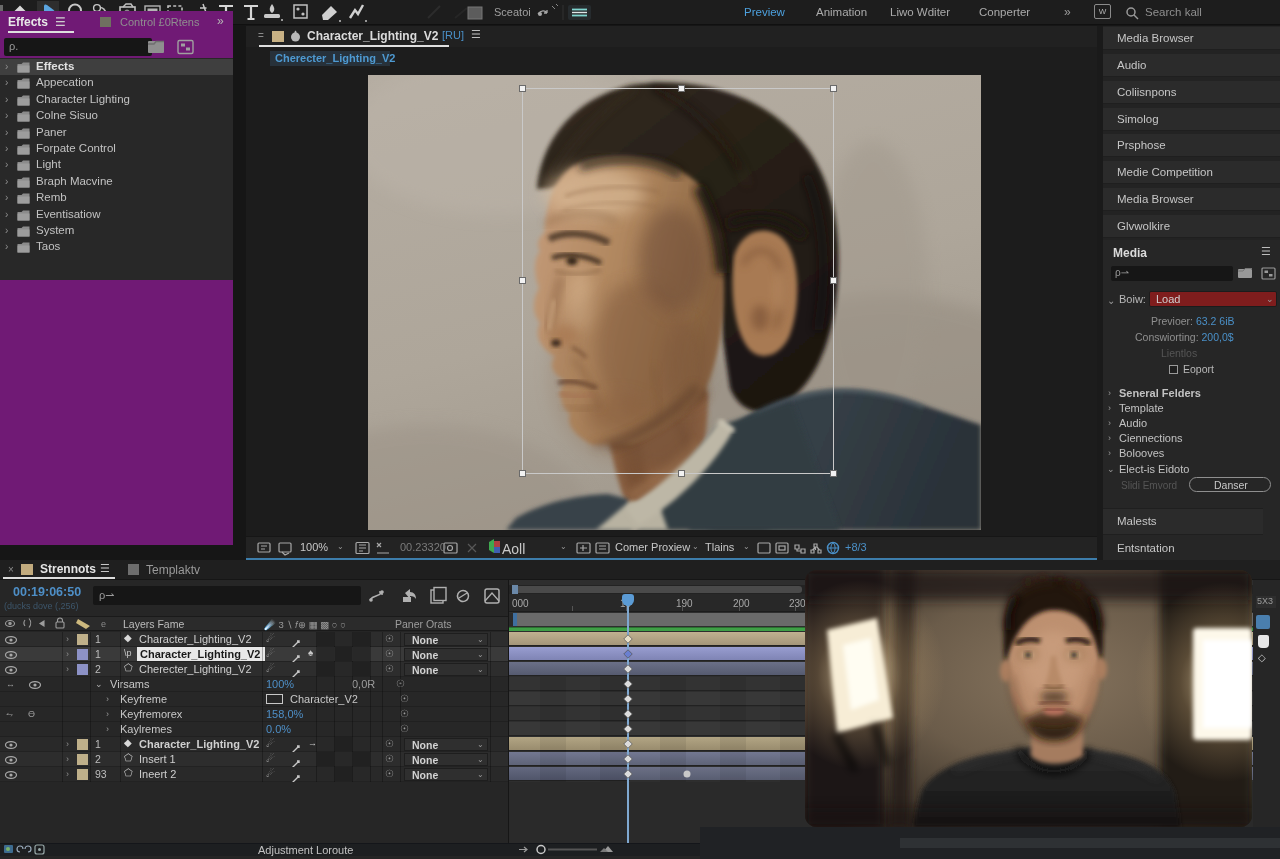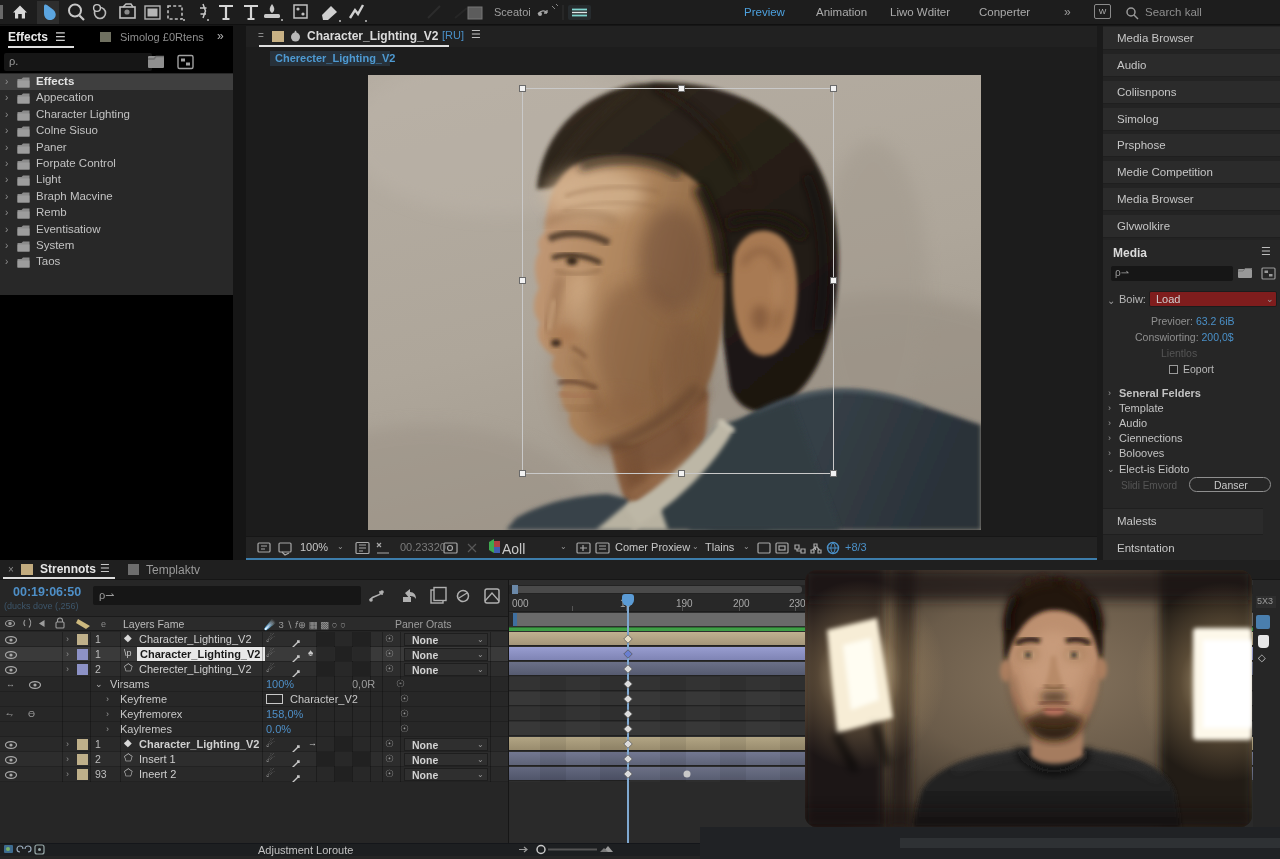--- a/index.html
+++ b/index.html
@@ -83,27 +83,27 @@
     <div class="txt" style="left:979px;top:6px;font-size:11.5px;color:#ababab;">Conperter</div>
     <div class="txt" style="left:1064px;top:5px;font-size:12px;color:#9a9a9a;">»</div>
     <div class="abs" style="left:1094px;top:4px;width:17px;height:15px;border:1px solid #8a8a8a;border-radius:2px;color:#b5b5b5;font-size:8px;text-align:center;line-height:14px;">W</div>
     <svg class="abs" style="left:1124px;top:5px;" width="16" height="16" viewBox="0 0 16 16">
       <circle cx="7" cy="7" r="4" fill="none" stroke="#9a9a9a" stroke-width="1.5"></circle>
       <line x1="10" y1="10" x2="14" y2="14" stroke="#9a9a9a" stroke-width="1.5"></line>
     </svg>
     <div class="txt" style="left:1145px;top:6px;font-size:11.5px;color:#8f8f8f;">Search kall</div>
   </div>
 
-  <div class="abs" id="leftpanel" style="left:0;top:26px;width:233px;height:534px;background:#000000;">
+  <div class="abs" id="leftpanel" style="left:0;top:11px;width:233px;height:534px;background:#701a75;">
 
     <div class="txt" style="left:8px;top:4px;font-size:12px;font-weight:bold;color:#e8e8e8;">Effects</div>
     <div class="txt" style="left:55px;top:4px;font-size:12px;color:#cdcdcd;">☰</div>
     <div class="abs" style="left:8px;top:20px;width:66px;height:2px;background:#dedede;"></div>
     <div class="abs" style="left:100px;top:6px;width:11px;height:10px;background:#6f7060;"></div>
-    <div class="txt" style="left:120px;top:5px;font-size:11px;color:#8f8f8f;">Simolog £0Rtens</div>
+    <div class="txt" style="left:120px;top:5px;font-size:11px;color:#8f8f8f;">Control £0Rtens</div>
     <div class="txt" style="left:217px;top:3px;font-size:12px;color:#b5b5b5;">»</div>
 
     <div class="abs" style="left:4px;top:27px;width:148px;height:18px;background:#161616;border-radius:2px;">
       <div class="txt" style="left:5px;top:2px;font-size:11px;color:#9a9a9a;">ρ.</div>
     </div>
     <svg class="abs" style="left:146px;top:27px;" width="70" height="18" viewBox="0 0 70 18">
       <rect x="2" y="3" width="16" height="12" rx="1" fill="#8f8f8f"></rect>
       <path d="M2 6 L8 6 L10 3.5 L18 3.5" fill="none" stroke="#6f6f6f" stroke-width="1.5"></path>
       <rect x="32" y="2.5" width="15" height="13" rx="1.5" fill="none" stroke="#a0a0a0" stroke-width="1.4"></rect>
       <rect x="35" y="5.5" width="4" height="3" fill="#a0a0a0"></rect>

